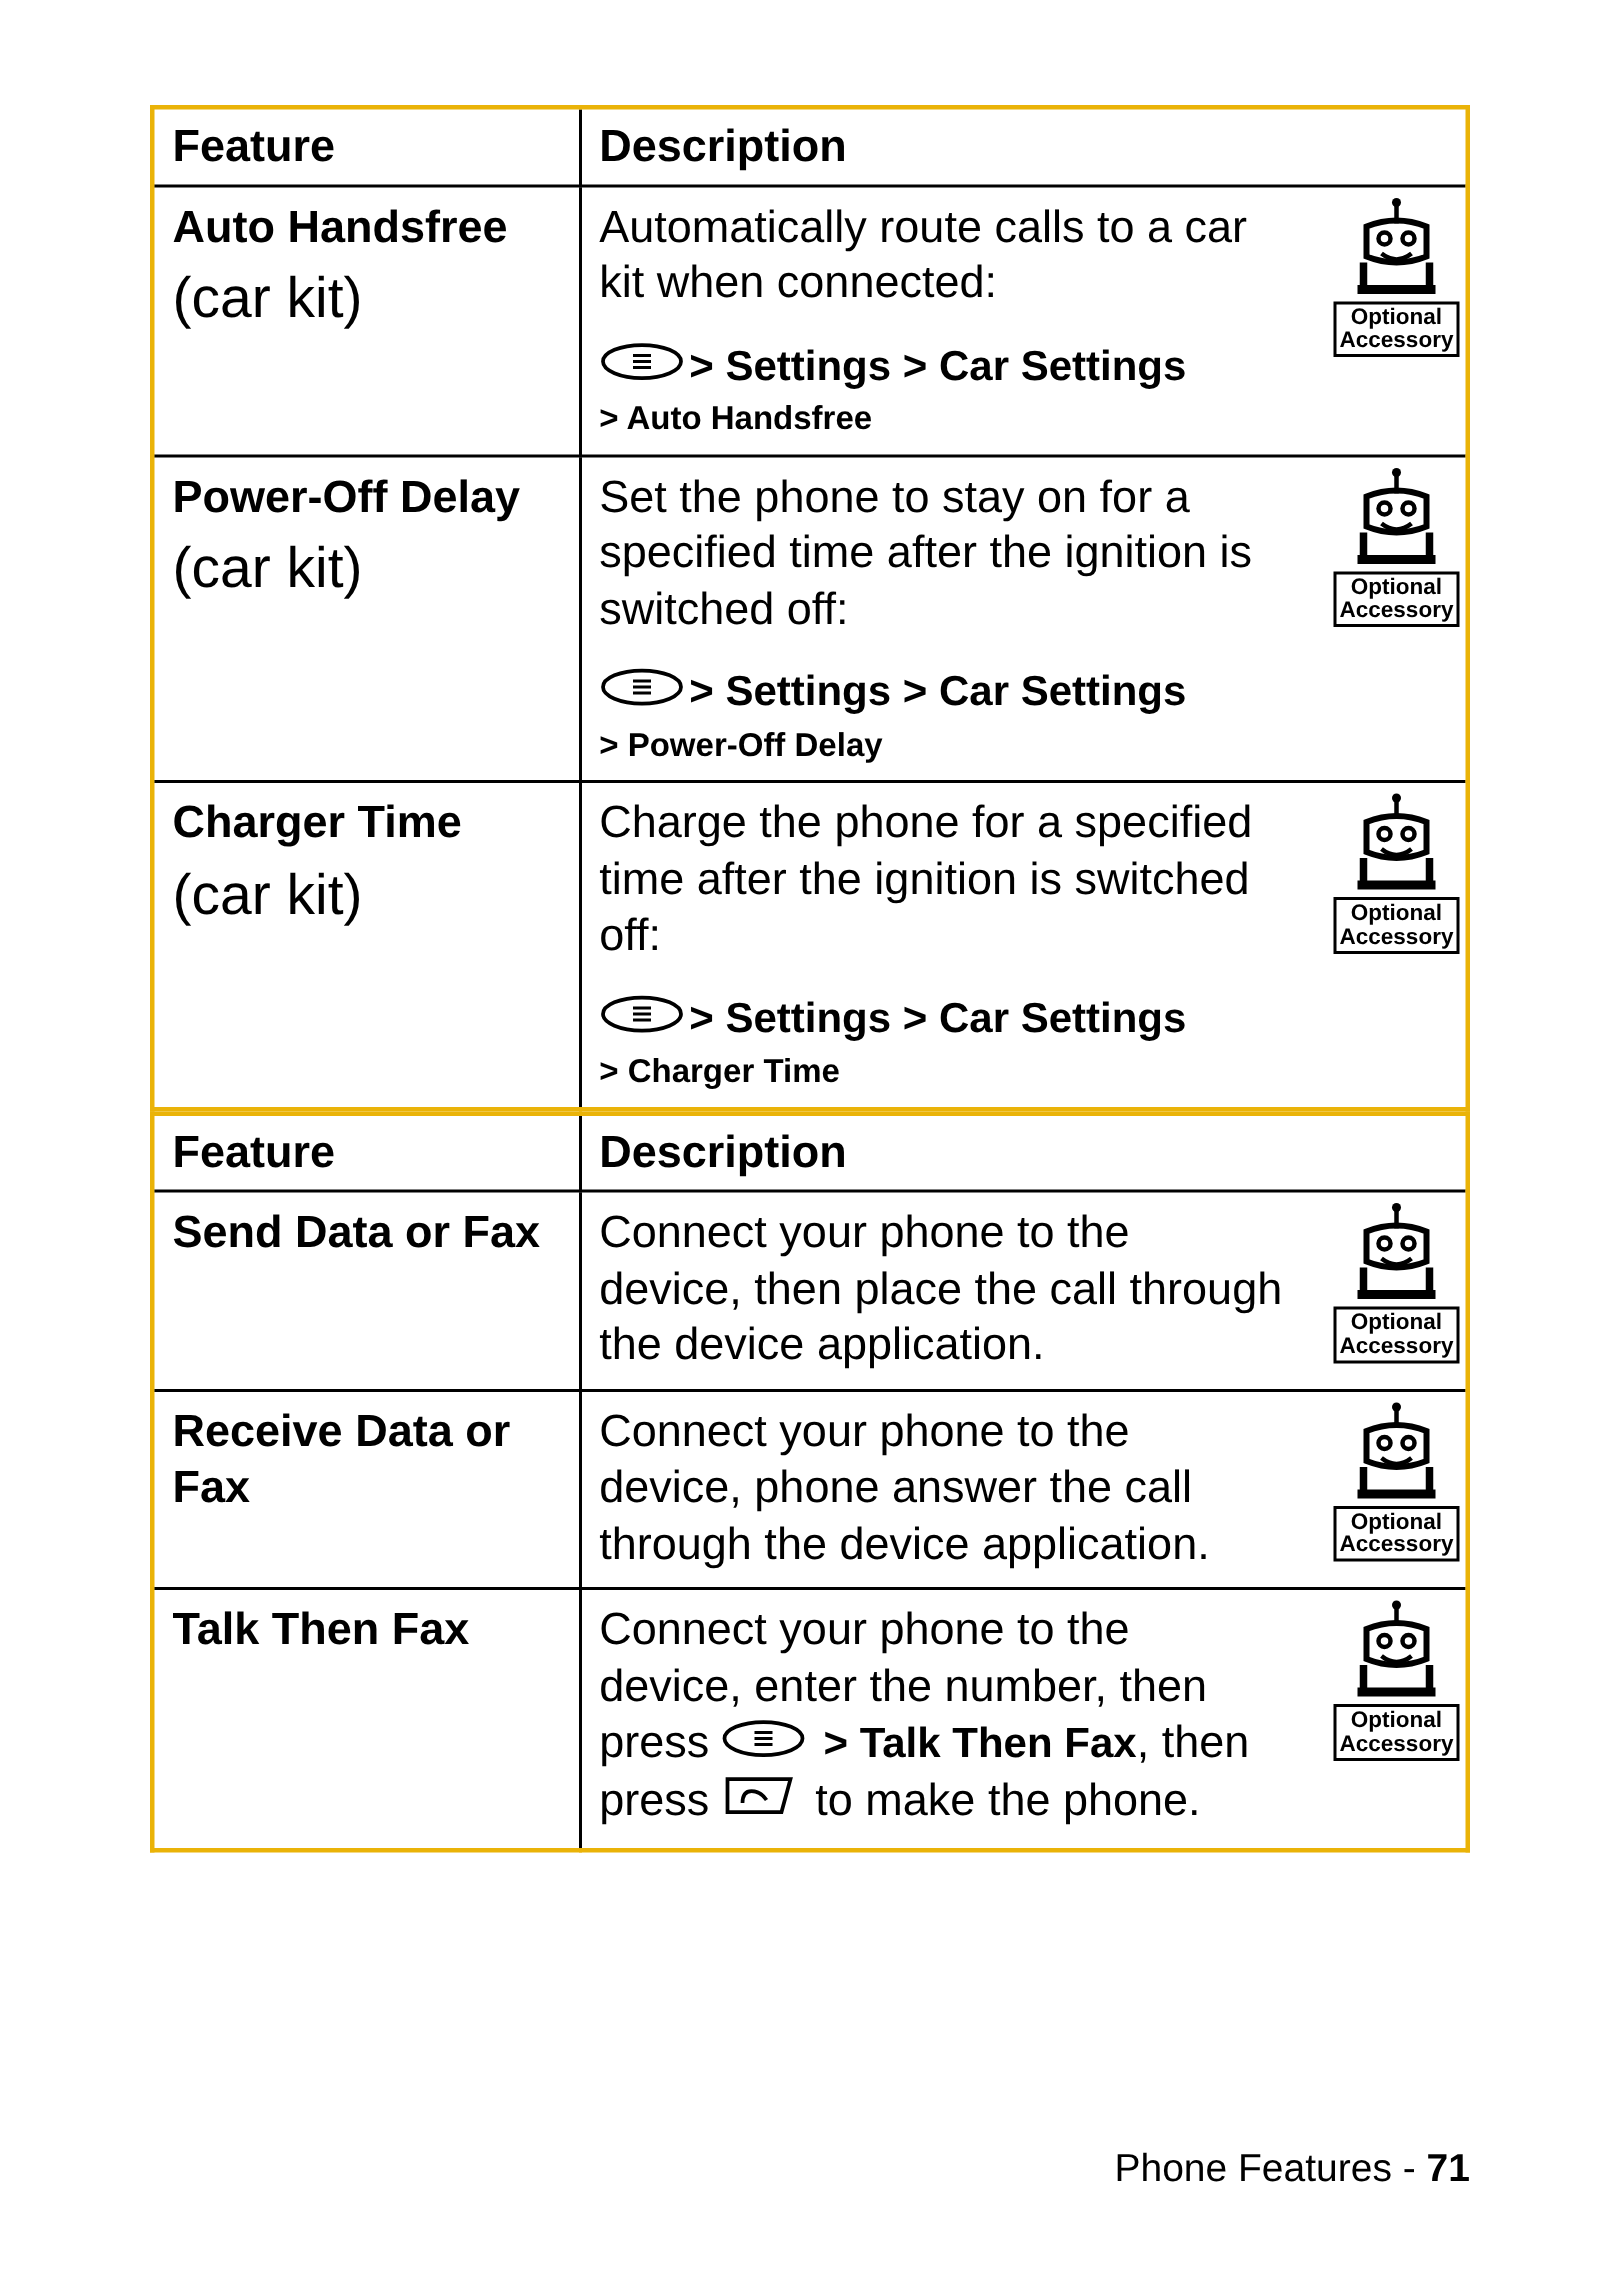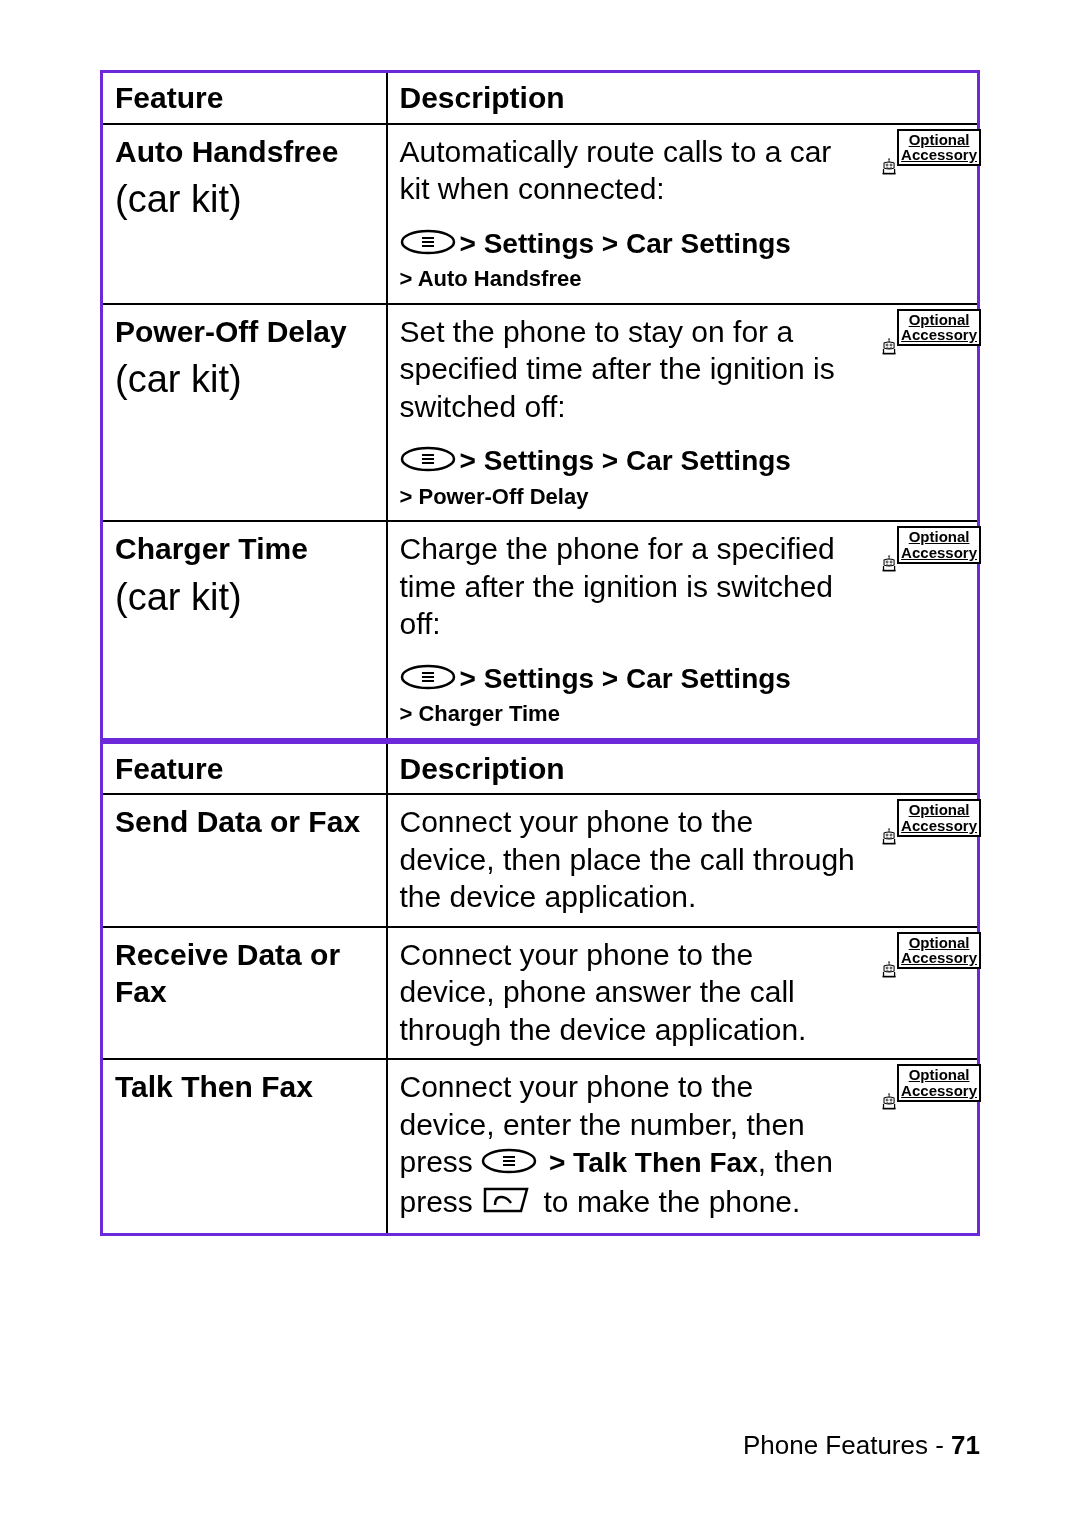--- a/index.html
+++ b/index.html
@@ -12,21 +12,21 @@
     font-family: Arial, Helvetica, sans-serif;
     color: #000;
     position: relative;
   }
   .page {
     padding: 70px 100px 0 100px;
   }
   table {
     width: 100%;
     border-collapse: collapse;
-    border: 3px solid #6d28d9;
+    border: 3px solid #eab308;
   }
   th, td {
     border: 2px solid #000;
     padding: 8px 12px 10px 12px;
     vertical-align: top;
     text-align: left;
     font-size: 30px;
     line-height: 1.25;
   }
   th {
@@ -83,23 +83,22 @@
   .badge-cell {
     position: relative;
   }
   .badge {
     position: absolute;
     right: -4px;
     top: 6px;
     width: 100px;
     height: 112px;
     display: flex;
-    flex-direction: row;
-    align-items: flex-start;
-    text-decoration: underline;
+    flex-direction: column;
+    align-items: center;
   }
   .badge svg { display:block; }
   .badge-label {
     border: 2.5px solid #000;
     font-size: 15px;
     font-weight: bold;
     text-align: center;
     line-height: 1.05;
     padding: 1px 2px;
     font-family: Arial, Helvetica, sans-serif;

